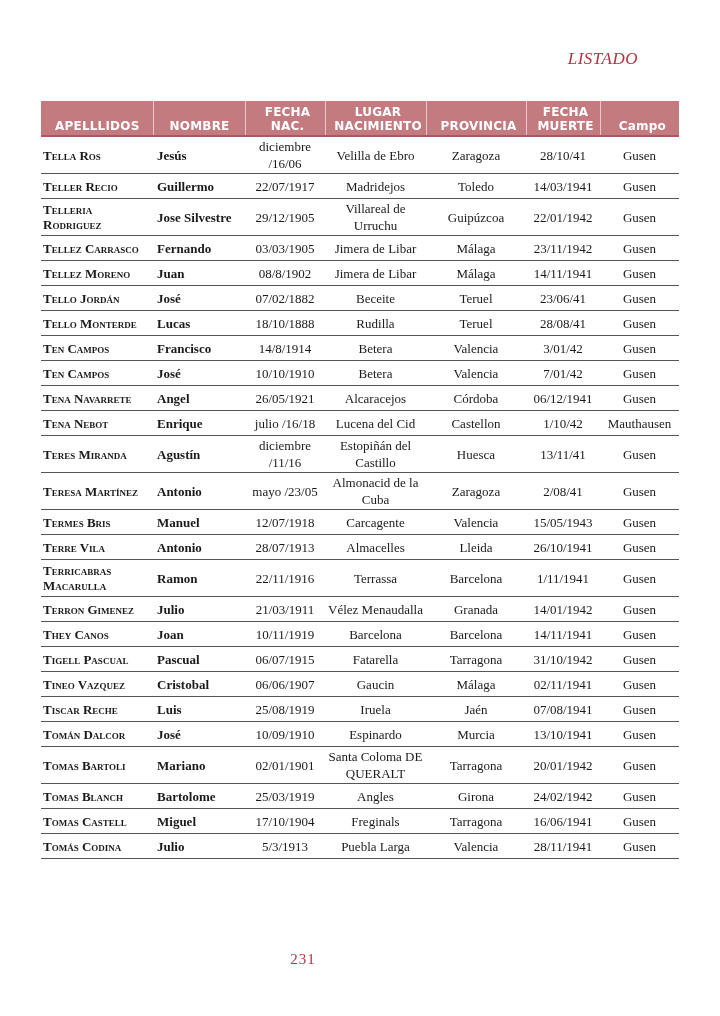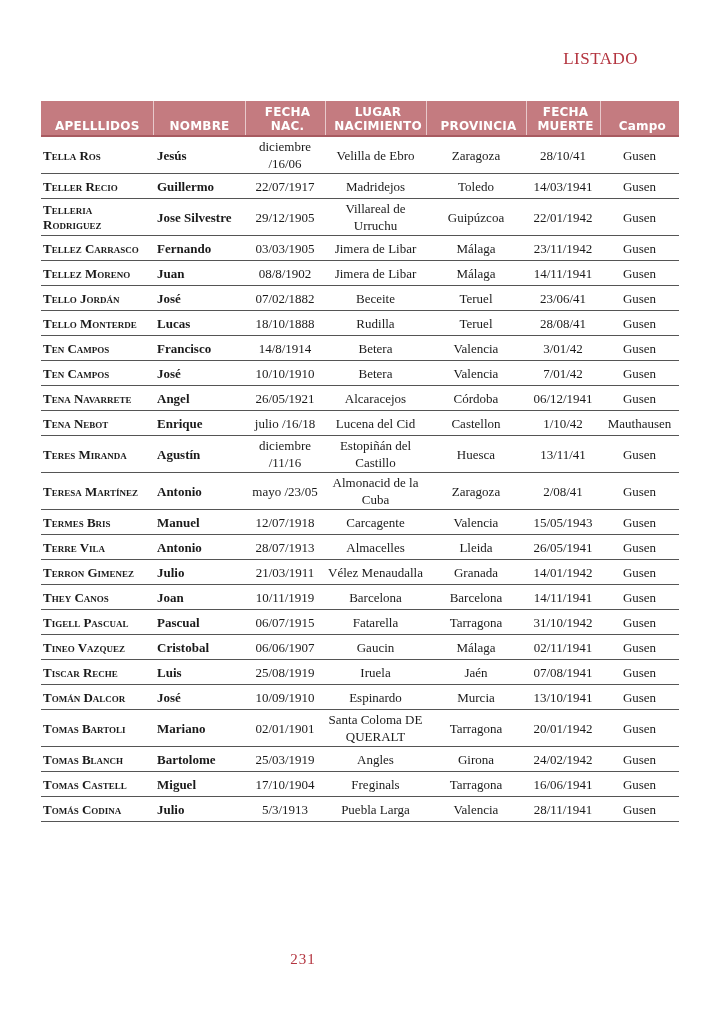--- a/index.html
+++ b/index.html
@@ -12,20 +12,21 @@
       height: 1016px;
       position: relative;
       overflow: hidden;
       font-family: "Liberation Serif", "DejaVu Serif", serif;
       color: #1a1a1a;
     }
     .running-head {
       position: absolute;
       right: 82px;
       top: 49px;
+      font-style: italic;
       font-size: 17px;
       color: #b3343f;
       letter-spacing: 0.5px;
     }
     .table-wrap {
       position: absolute;
       left: 41px;
       top: 101px;
       width: 638px;
     }
@@ -246,21 +247,30 @@
           <td>Valencia</td>
           <td>15/05/1943</td>
           <td>Gusen</td>
         </tr>
         <tr>
           <td class="surname">Terre Vila</td>
           <td class="name">Antonio</td>
           <td>28/07/1913</td>
           <td>Almacelles</td>
           <td>Lleida</td>
-          <td>26/05/1941</td>
+          <td>26/10/1941</td>
+          <td>Gusen</td>
+        </tr>
+        <tr class="tall">
+          <td class="surname">Terricabras Macarulla</td>
+          <td class="name">Ramon</td>
+          <td>22/11/1916</td>
+          <td>Terrassa</td>
+          <td>Barcelona</td>
+          <td>1/11/1941</td>
           <td>Gusen</td>
         </tr>
         <tr>
           <td class="surname">Terron Gimenez</td>
           <td class="name">Julio</td>
           <td>21/03/1911</td>
           <td>Vélez Menaudalla</td>
           <td>Granada</td>
           <td>14/01/1942</td>
           <td>Gusen</td>

